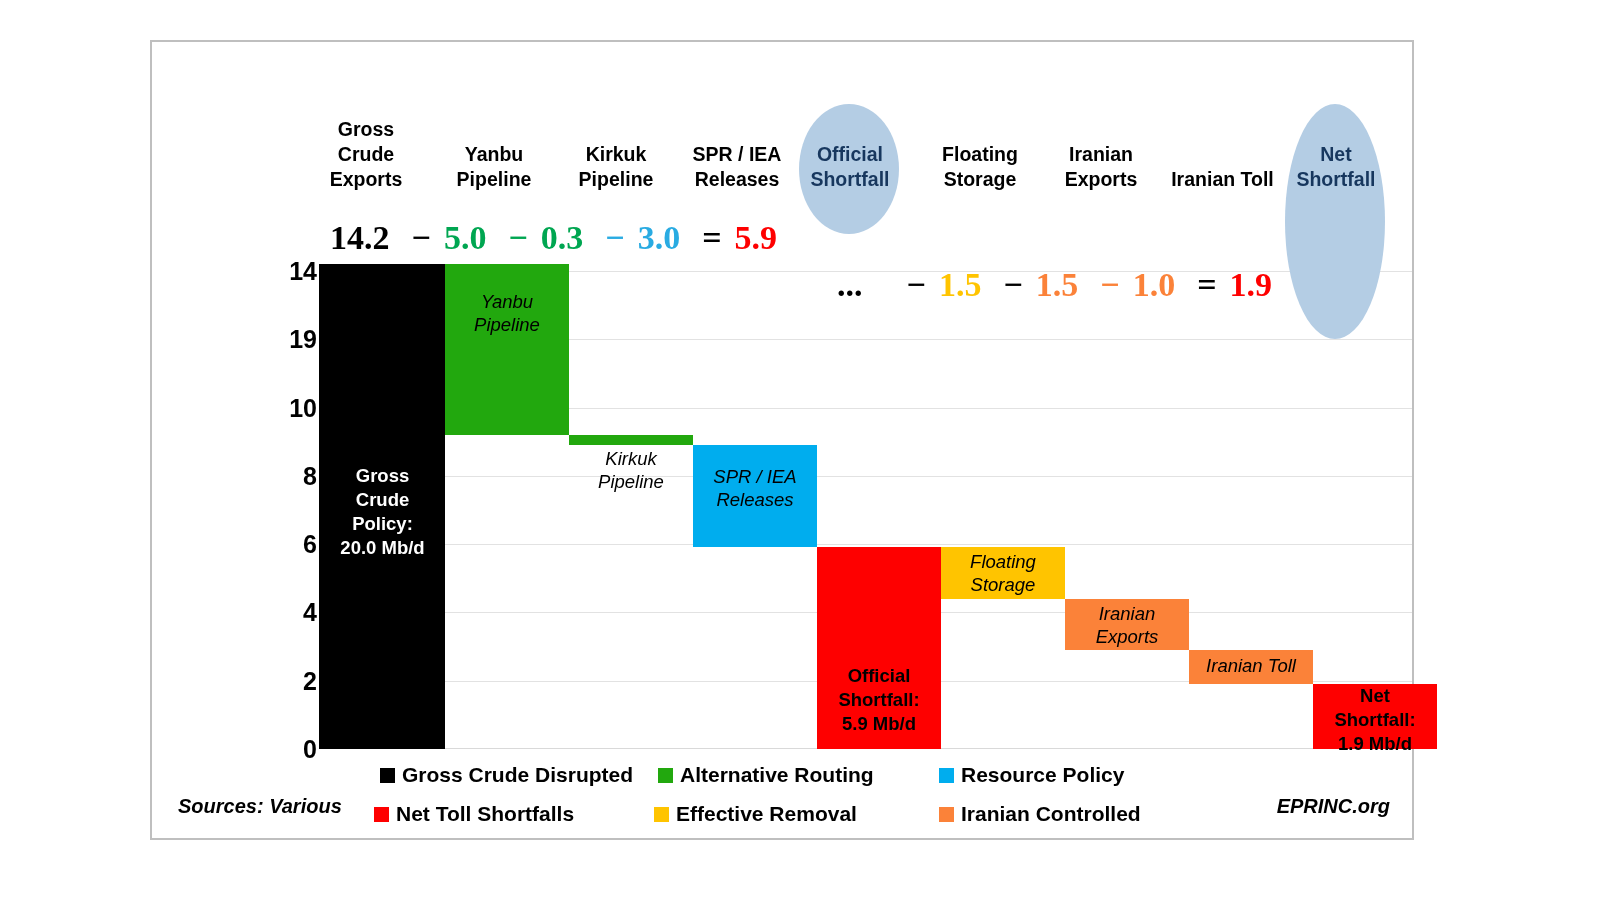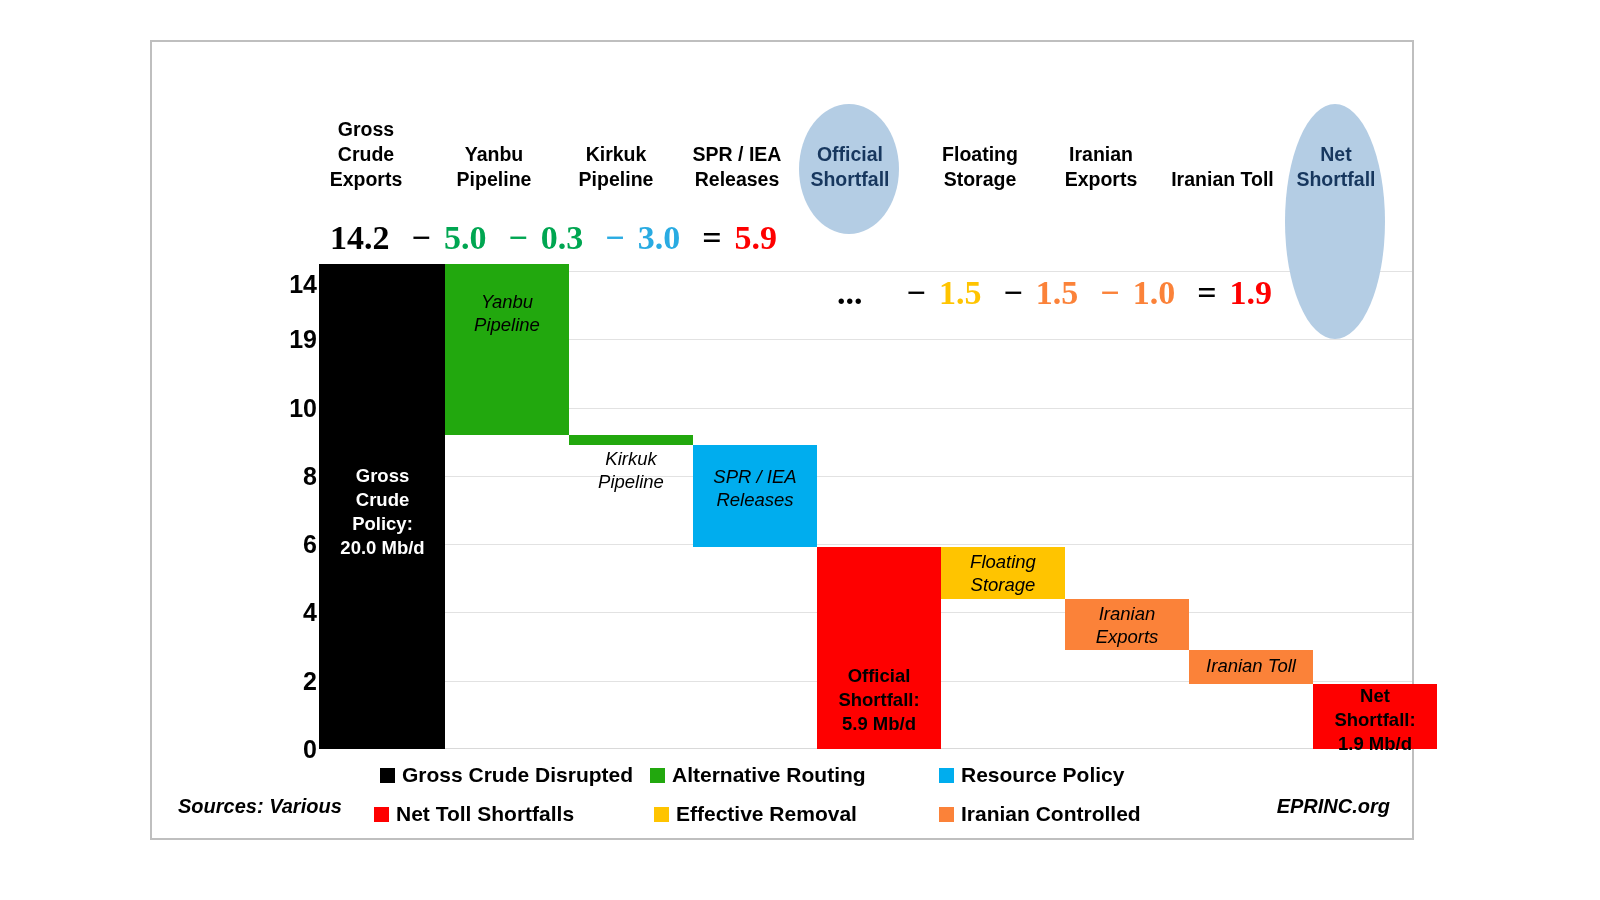--- a/index.html
+++ b/index.html
@@ -258,39 +258,39 @@
 
     <div class="col-head hl" style="left:1124px; top:100px; width:120px;">
       <div>Net</div>
       <div>Shortfall</div>
     </div>
 
     <div class="eq" style="left:178px; top:177px;">
       <span style="color:#000000;">14.2</span><span class="spw"></span><span style="color:#000000;">−</span><span class="sp"></span><span style="color:#00a651;">5.0</span><span class="spw"></span><span style="color:#00a651;">−</span><span class="sp"></span><span style="color:#00a651;">0.3</span><span class="spw"></span><span style="color:#29abe2;">−</span><span class="sp"></span><span style="color:#29abe2;">3.0</span><span class="spw"></span><span style="color:#000000;">=</span><span class="sp"></span><span style="color:#fe0000;">5.9</span>
     </div>
 
-    <div class="eq" style="left:685px; top:232px;">
+    <div class="eq" style="left:685px; top:224px;">
       <span style="color:#000000;">...</span><span class="spw"></span><span class="spw"></span><span style="color:#000000;">−</span><span class="sp"></span><span style="color:#ffc400;">1.5</span><span class="spw"></span><span style="color:#000000;">−</span><span class="sp"></span><span style="color:#fb8239;">1.5</span><span class="spw"></span><span style="color:#fb8239;">−</span><span class="sp"></span><span style="color:#fb8239;">1.0</span><span class="spw"></span><span style="color:#000000;">=</span><span class="sp"></span><span style="color:#fe0000;">1.9</span>
     </div>
 
     <div id="plot">
 
       <div id="yaxis-title">Million barrels per day</div>
       <div class="axis-line"></div>
 
       <div class="gridline" style="top:6.8px;"></div>
       <div class="gridline" style="top:75.1px;"></div>
       <div class="gridline" style="top:143.5px;"></div>
       <div class="gridline" style="top:211.7px;"></div>
       <div class="gridline" style="top:280.0px;"></div>
       <div class="gridline" style="top:348.3px;"></div>
       <div class="gridline" style="top:416.6px;"></div>
       <div class="gridline zero" style="top:484px;"></div>
 
-      <div class="ytick" style="top:20px;">14</div>
+      <div class="ytick" style="top:7px;">14</div>
       <div class="ytick" style="top:75.1px;">19</div>
       <div class="ytick" style="top:143.5px;">10</div>
       <div class="ytick" style="top:211.7px;">8</div>
       <div class="ytick" style="top:280.0px;">6</div>
       <div class="ytick" style="top:348.3px;">4</div>
       <div class="ytick" style="top:416.6px;">2</div>
       <div class="ytick" style="top:484.5px;">0</div>
 
       <div class="bar" style="left:0px; top:0px; width:125px; height:485px; background:#000000;">
         <div class="bar-label inner-bold white" style="top:200px;">
@@ -358,21 +358,21 @@
       </div>
 
     </div>
 
     <div id="legend">
       <div class="legend-row" style="top:0px;">
         <div class="legend-item" style="position:absolute; left:6px;">
           <span class="swatch" style="background:#000000;"></span>
           <span>Gross Crude Disrupted</span>
         </div>
-        <div class="legend-item" style="position:absolute; left:276px;">
+        <div class="legend-item" style="position:absolute; left:284px;">
           <span class="swatch" style="background:#22a80e;"></span>
           <span>Alternative Routing</span>
         </div>
         <div class="legend-item" style="position:absolute; left:565px;">
           <span class="swatch" style="background:#00adee;"></span>
           <span>Resource Policy</span>
         </div>
       </div>
       <div class="legend-row" style="top:39px;">
         <div class="legend-item" style="position:absolute; left:0px;">

